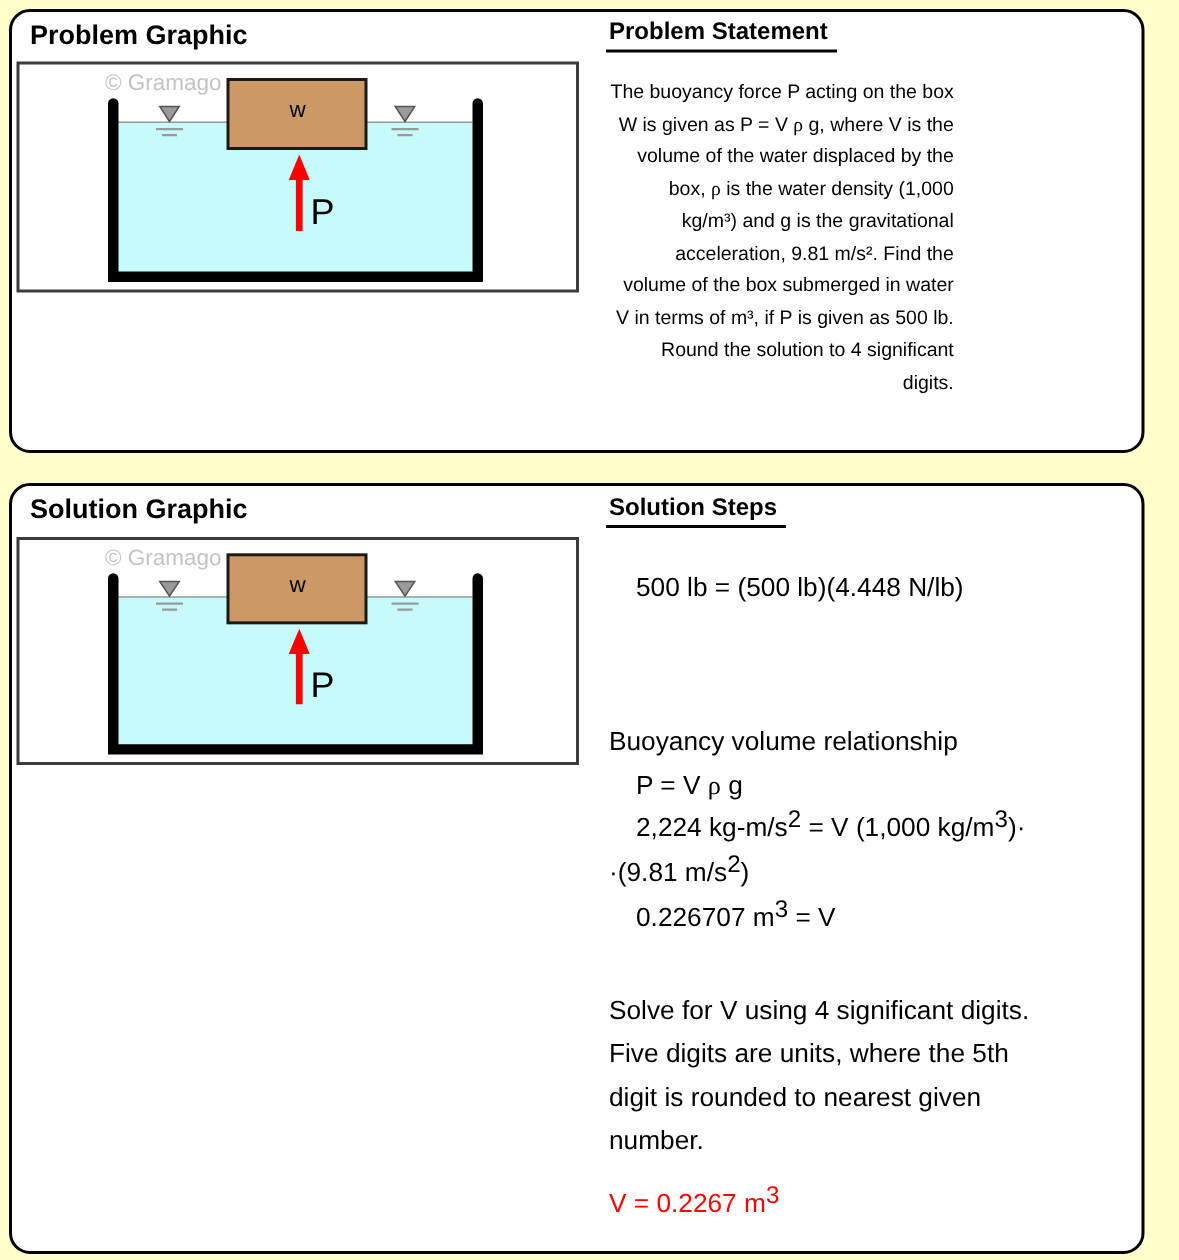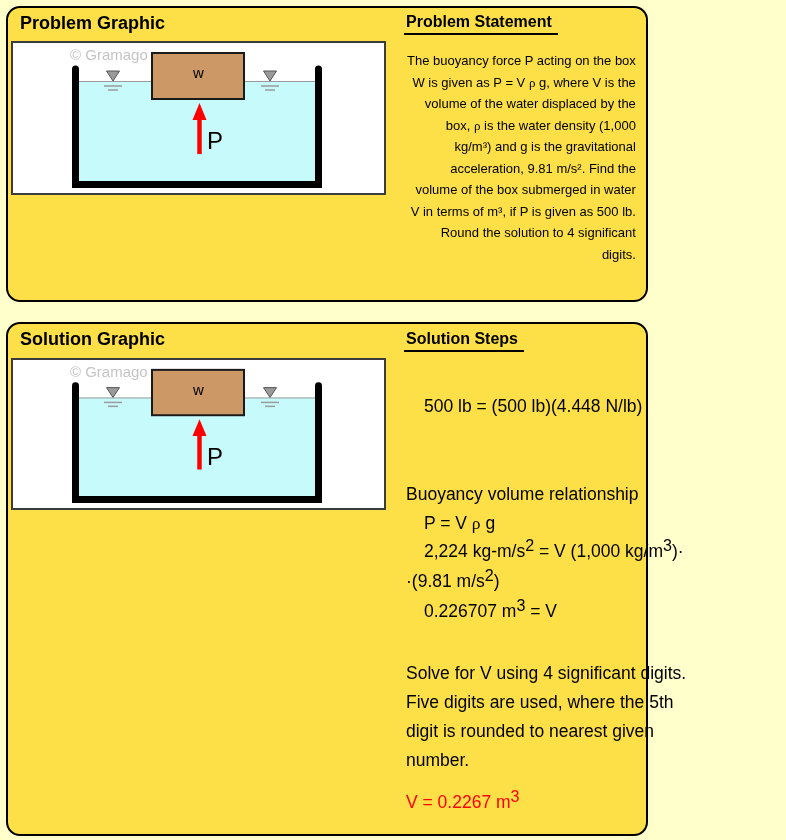--- a/index.html
+++ b/index.html
@@ -3,22 +3,22 @@
 <meta charset="utf-8">
 <style>
   html,body{margin:0;padding:0;}
   body{
     width:786px;height:840px;position:relative;overflow:hidden;
     background:#FFFFCC;
     font-family:"Liberation Sans","DejaVu Sans",sans-serif;
     color:#000;
   }
   .panel{
-    position:absolute;left:6px;width:642px;
-    background:#fde047;border:2px solid #000;border-radius:14px;
+    position:absolute;left:6px;width:757px;
+    background:#ffffff;border:2px solid #000;border-radius:14px;
     box-sizing:border-box;
   }
   #panel-problem{top:6px;height:296px;}
   #panel-solution{top:322px;height:514px;}
 
   .graphic-title{
     position:absolute;left:12px;top:5px;
     font-size:18px;font-weight:bold;white-space:pre;
   }
   .col-heading{
@@ -127,24 +127,24 @@
       <g>
         <line x1="186.5" y1="111" x2="186.5" y2="76" stroke-width="4.5" stroke="#FF0000"></line>
         <polygon points="179.5,77 193.5,77 186.5,60" fill="#FF0000"></polygon>
       </g>
       <text class="force-label" x="194" y="106">P</text>
     </svg>
   </div>
 
   <div class="col-heading" style="top:6px">Solution Steps</div>
 
-  <div class="step-line indent-1" style="top:71px">500 lb = (500 lb)(4.448 N/lb)</div>
+  <div class="step-line indent-1" style="top:56px">500 lb = (500 lb)(4.448 N/lb)</div>
   <div class="step-line" style="top:159px">Buoyancy volume relationship</div>
   <div class="step-line indent-1" style="top:188px">P = V <span class="sym">ρ</span> g</div>
   <div class="step-line indent-1" style="top:216px">2,224 kg-m/s<sup>2</sup> = V (1,000 kg/m<sup>3</sup>)·</div>
   <div class="step-line align-right" style="top:246px">·(9.81 m/s<sup>2</sup>)</div>
   <div class="step-line indent-1" style="top:276px">0.226707 m<sup>3</sup> = V</div>
   <div class="step-line" style="top:338px">Solve for V using 4 significant digits.</div>
-  <div class="step-line" style="top:367px">Five digits are used, where the 5th</div>
+  <div class="step-line" style="top:367px">Five digits are units, where the 5th</div>
   <div class="step-line" style="top:396px">digit is rounded to nearest given</div>
   <div class="step-line" style="top:425px">number.</div>
   <div class="step-line answer-line" style="top:467px">V = 0.2267 m<sup>3</sup></div>
 </div>
 
 </body></html>

